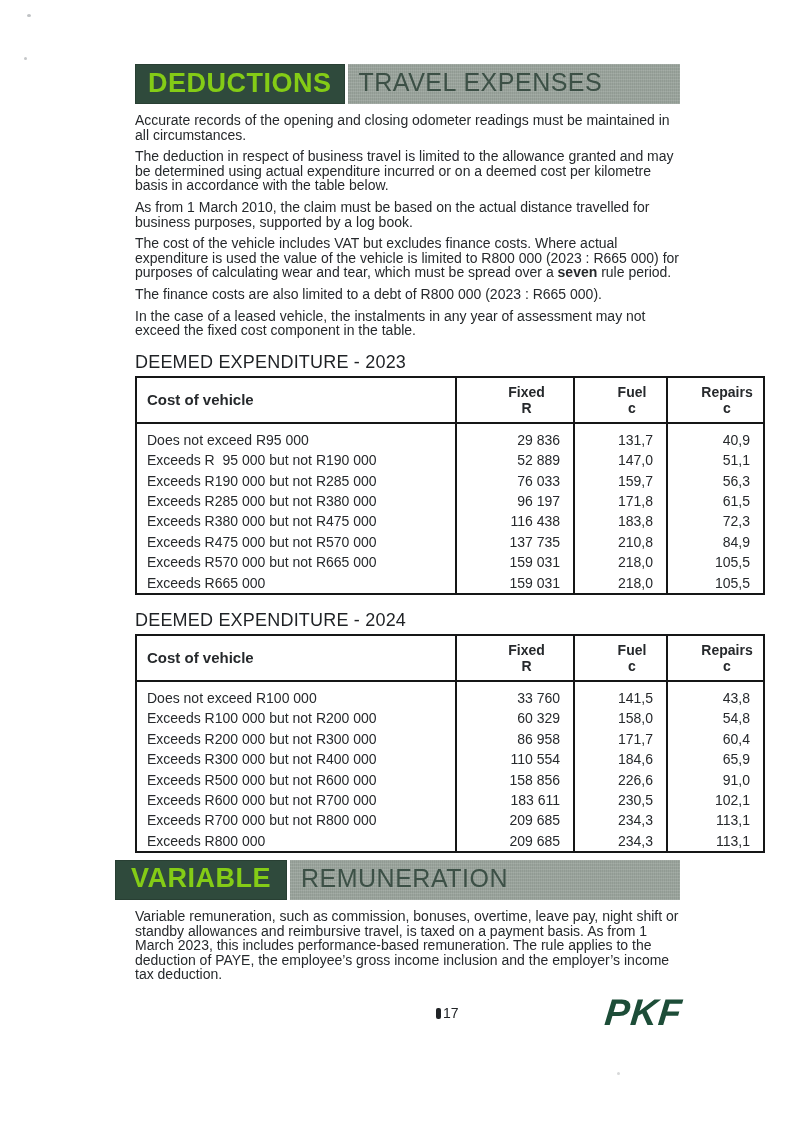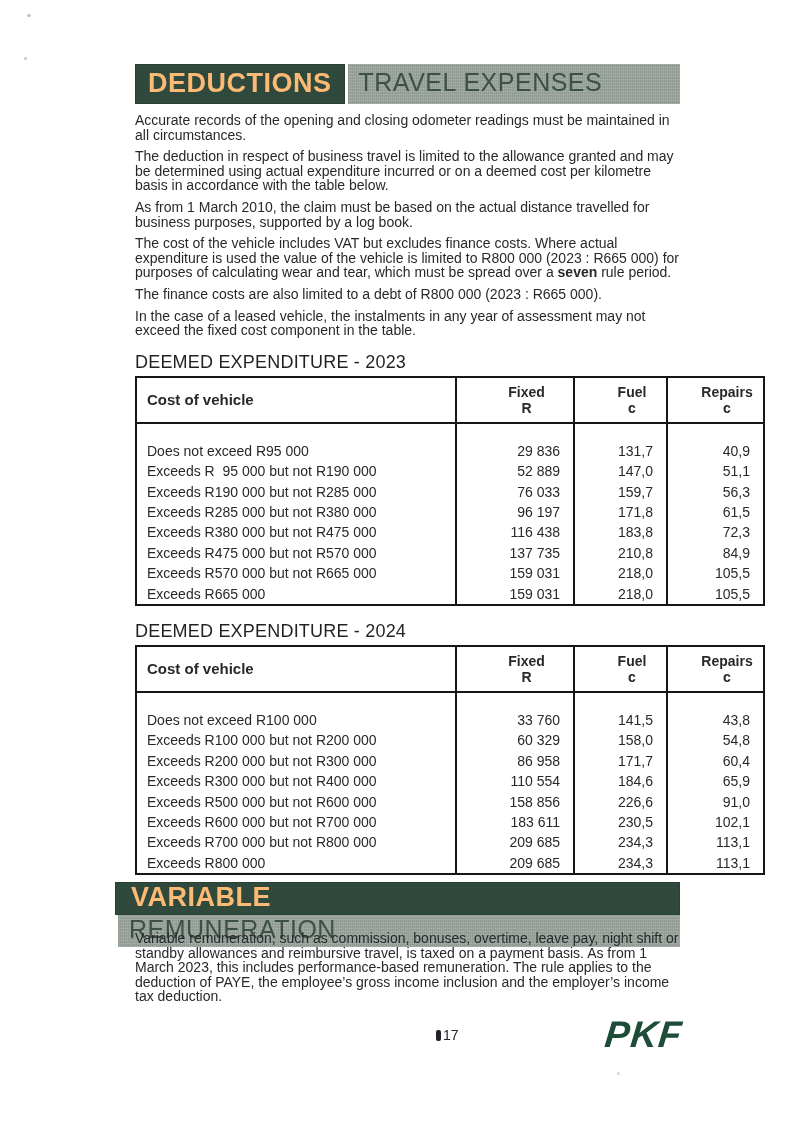--- a/index.html
+++ b/index.html
@@ -11,34 +11,34 @@
     color:#26292c;
     overflow:hidden;
   }
   .content{position:absolute;left:135px;top:64px;width:545px;}
 
   
   .banner{display:flex;height:40px;}
   .banner + *{margin-top:9px;}
   .banner-primary{
     background:var(--banner-green,#2f4a3c);
-    color:#fdba74;font-weight:bold;font-size:27px;letter-spacing:.5px;
+    color:#84cc16;font-weight:bold;font-size:27px;letter-spacing:.5px;
     display:flex;align-items:center;padding:0 13px 2px 13px;
     box-shadow:0 0 0 1px rgba(0,0,0,.15) inset;
   }
   .banner-secondary{
     background:var(--banner-gray,#9aa49c);
     background-image:
       repeating-linear-gradient(0deg, rgba(255,255,255,.10) 0 1px, rgba(0,0,0,0) 1px 3px),
       repeating-linear-gradient(90deg, rgba(0,0,0,.06) 0 1px, rgba(0,0,0,0) 1px 2px);
     color:var(--banner-text-secondary,#3c5046);
     font-size:25px;letter-spacing:.5px;
     flex:1;display:flex;align-items:center;padding:0 0 3px 11px;margin-left:3px;
   }
-  .banner-var{margin-left:-20px;margin-top:7px;flex-direction:column;}
+  .banner-var{margin-left:-20px;margin-top:7px;}
   .banner-var .banner-primary{padding:0 16px 2px 16px;}
 
   
   .paras{font-size:14px;line-height:14.6px;}
   .para{margin:0 0 7px 0;}
   .para .bold{font-weight:bold;}
 
   
   .table-title{
     font-size:18px;font-weight:normal;color:#1f2225;
@@ -57,21 +57,21 @@
   table.dtable th.col-label{text-align:left;padding-left:10px;font-size:15px;}
   table.dtable th.col-num{text-align:center;padding-left:23px;}
   table.dtable th:nth-child(1){width:308px;}
   table.dtable th:nth-child(2){width:93px;}
   table.dtable th:nth-child(3){width:68px;}
   table.dtable th:nth-child(4){width:72px;}
   table.dtable th:nth-child(n+2),table.dtable td:nth-child(n+2){border-left:2px solid #151617;}
   table.dtable td{height:20.4px;vertical-align:middle;}
   table.dtable td.cell-label{text-align:left;padding-left:10px;}
   table.dtable td.cell-num{text-align:right;padding-right:13px;}
-  table.dtable tbody tr:first-child td{padding-top:17px;margin-top:28px;}
+  table.dtable tbody tr:first-child td{padding-top:6px;margin-top:28px;}
 
   
   .footer{position:relative;height:56px;margin-top:14px;}
   .pageno{position:absolute;left:301px;top:9px;font-size:14px;color:#202326;}
   .pageno::before{content:"";display:inline-block;width:5px;height:11px;background:#202326;border-radius:2px;margin-right:2px;vertical-align:-1px;}
   .logo{
     position:absolute;right:-2px;top:-4px;
     color:var(--logo-green,#1d4d38);
     font-size:37px;font-weight:800;font-style:italic;letter-spacing:1px;
     transform:skewX(-6deg);

